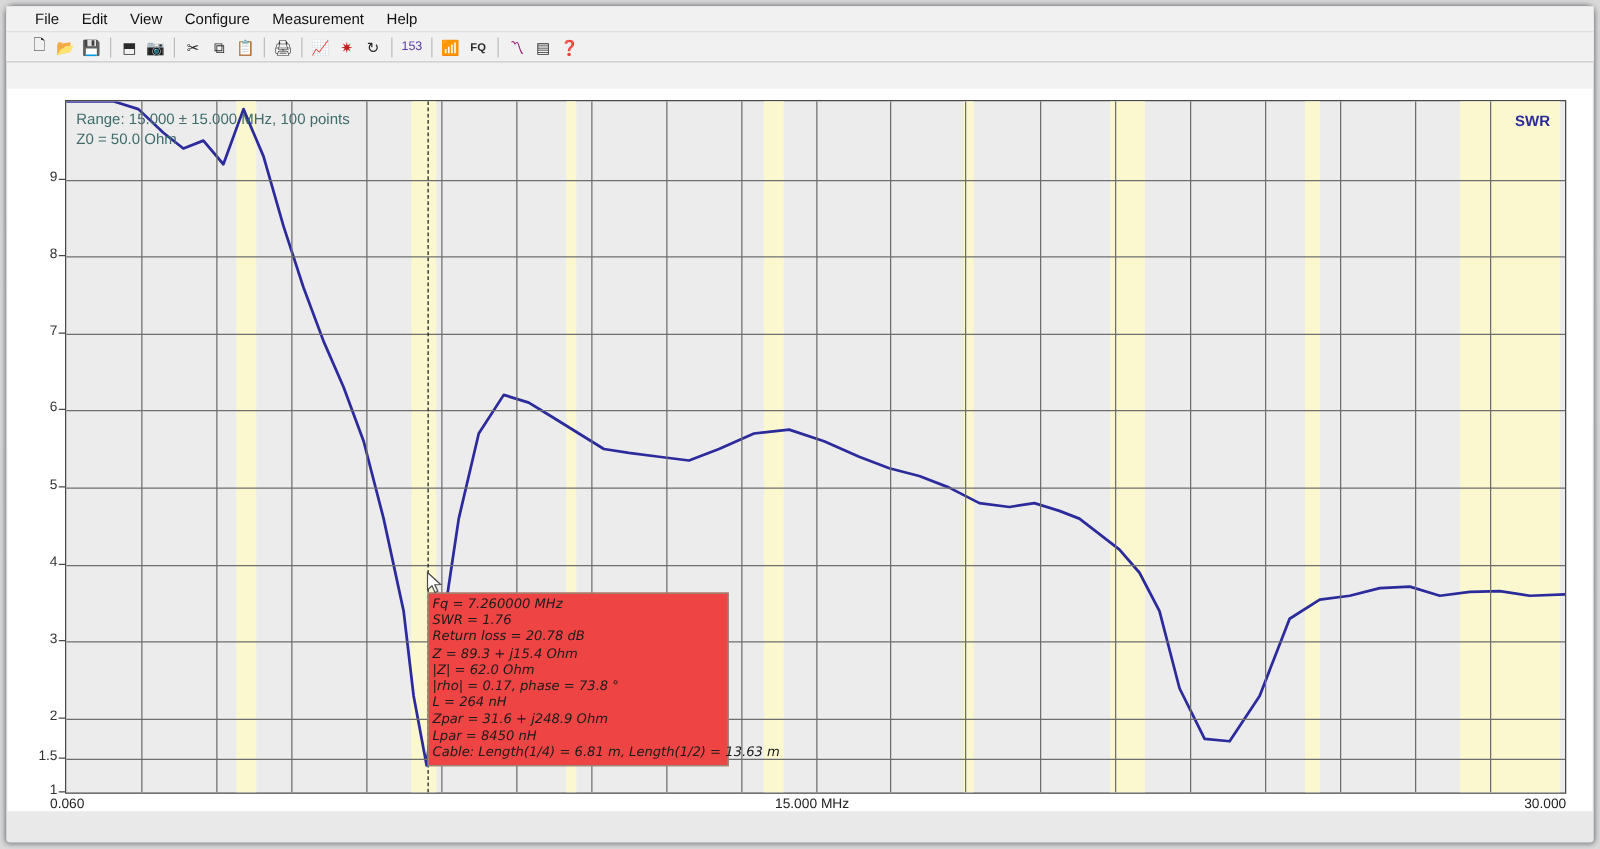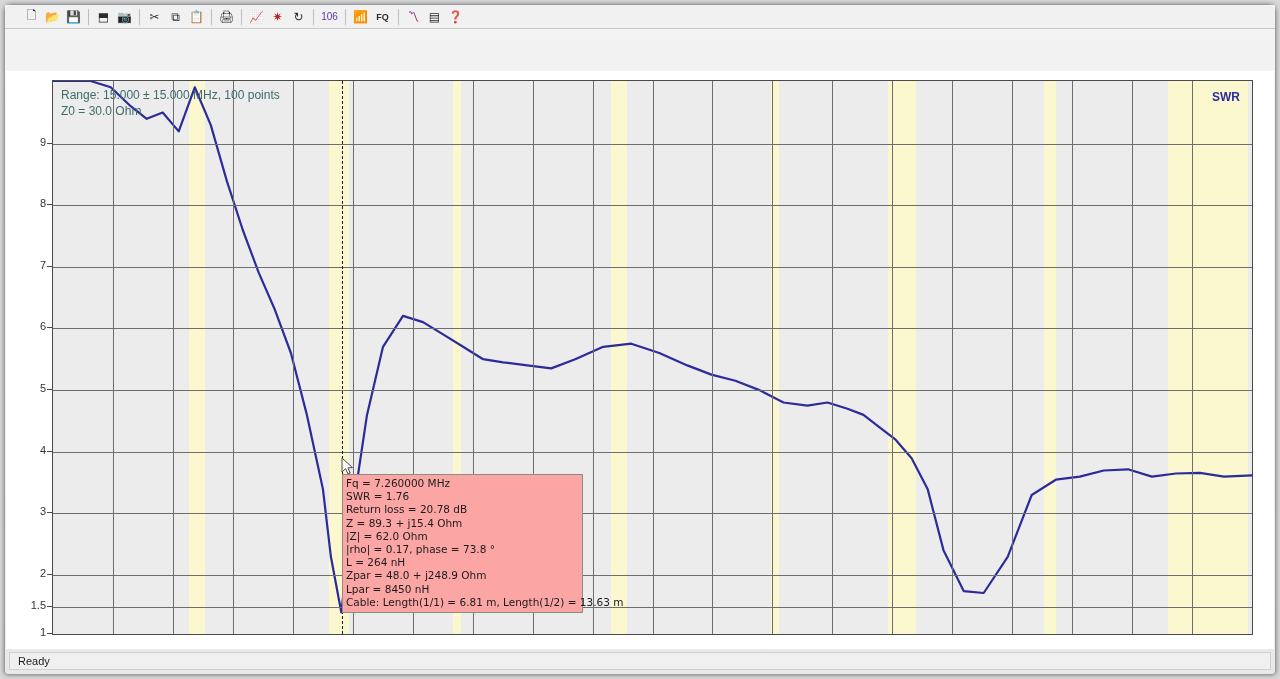--- a/index.html
+++ b/index.html
@@ -104,64 +104,73 @@
     position:absolute;left:46px;top:566px;width:1201px;height:16px;font-size:11px;color:#222;
   }
   #xaxis span{position:absolute;top:0;}
   #x-left{left:-12px;}
   #x-mid{left:568px;}
   #x-right{right:0px;}
 
   
   #tooltip{
     position:absolute;left:336px;top:403px;width:241px;
-    background:#fca5a5;border:1px solid #8d8d7a;
+    background:#ef4444;border:1px solid #8d8d7a;
     font-size:10.5px;color:#1b1b1b;line-height:13.2px;
     padding:2px 3px 3px 3px;box-sizing:border-box;
     font-family:"DejaVu Sans",sans-serif;
+    font-style:italic;
   }
   #tooltip div{white-space:nowrap;}
 
   
   #cursor{position:absolute;left:335px;top:386px;width:14px;height:20px;}
 
   
   #statusbar{
     position:absolute;left:4px;bottom:4px;width:1262px;height:18px;
     background:#f0f0f0;border:1px solid #cfcfcf;box-sizing:border-box;
     display:flex;align-items:center;padding-left:8px;
     font-size:11px;color:#1b1b1b;
   }
 </style>
 </head>
 <body>
 
 <div id="app-window">
 
 
+  <div id="menubar">
+    <div class="menu-item">File</div>
+    <div class="menu-item">Edit</div>
+    <div class="menu-item">View</div>
+    <div class="menu-item">Configure</div>
+    <div class="menu-item">Measurement</div>
+    <div class="menu-item">Help</div>
+  </div>
 
   <div id="toolbar">
       <div class="tool">🗋</div>
       <div class="tool">📂</div>
       <div class="tool">💾</div>
       <div class="tsep"></div>
       <div class="tool">⬒</div>
       <div class="tool">📷</div>
       <div class="tsep"></div>
       <div class="tool">✂</div>
       <div class="tool">⧉</div>
       <div class="tool">📋</div>
       <div class="tsep"></div>
       <div class="tool">🖨</div>
       <div class="tsep"></div>
       <div class="tool">📈</div>
       <div class="tool" style="color: rgb(192, 32, 32);">✷</div>
       <div class="tool">↻</div>
       <div class="tsep"></div>
-      <div class="tool" style="font-size: 10px; color: rgb(90, 58, 168); width: 23px;">106</div>
+      <div class="tool" style="font-size: 10px; color: rgb(90, 58, 168); width: 23px;">153</div>
       <div class="tsep"></div>
       <div class="tool" style="color: rgb(200, 160, 0);">📶</div>
       <div class="tool" style="font-size: 9px; font-weight: bold; width: 23px;">FQ</div>
       <div class="tsep"></div>
       <div class="tool" style="color: rgb(155, 43, 122);">〽</div>
       <div class="tool">▤</div>
       <div class="tool" style="color: rgb(192, 128, 0);">❓</div>
     </div>
 
   <div id="chart-area">
@@ -174,21 +183,21 @@
         <div class="band" style="left: 558.252px; width: 16.0187px;"></div>
         <div class="band" style="left: 400.067px; width: 8.00935px;"></div>
         <div class="band" style="left: 275.922px; width: 20.0234px;"></div>
         <div class="band" style="left: 135.759px; width: 16.0187px;"></div>
 
       <svg id="plot-svg" width="1199" height="553" style="position:absolute;left:0;top:0;">
           <path d="M0.0,0.0 L17.6,0.0 L37.6,0.0 L57.7,6.3 L77.7,25.2 L93.7,37.8 L109.7,31.5 L125.7,50.4 L141.8,6.3 L157.8,44.1 L173.8,99.9 L189.8,149.0 L205.8,191.9 L221.9,228.8 L237.9,272.0 L253.9,333.9 L269.9,407.9 L277.9,475.8 L288.3,531.3 L293.9,482.0 L302.0,414.0 L314.0,333.9 L330.0,265.8 L350.0,234.9 L370.0,241.1 L390.1,253.4 L410.1,265.8 L430.1,278.2 L450.1,281.3 L474.2,284.4 L498.2,287.4 L522.2,278.2 L550.2,265.8 L578.3,262.7 L606.3,272.0 L634.3,284.4 L658.4,293.6 L682.4,299.8 L706.4,309.1 L730.5,321.5 L754.5,324.6 L774.5,321.5 L794.5,327.7 L810.5,333.9 L826.6,346.3 L842.6,358.7 L858.6,377.2 L874.6,407.9 L890.6,469.6 L910.7,510.1 L930.7,512.0 L954.7,475.8 L978.7,414.0 L1002.8,398.7 L1026.8,395.6 L1050.8,389.5 L1074.9,388.3 L1098.9,395.6 L1122.9,392.5 L1146.9,391.9 L1171.0,395.6 L1199.0,394.4" fill="none" stroke="#2b2b9c" stroke-width="2.2" stroke-linejoin="round" stroke-linecap="round"></path>
         </svg>
       <div id="range-info">
         <div>Range: 15.000 ± 15.000 MHz, 100 points</div>
-        <div>Z0 = 30.0 Ohm</div>
+        <div>Z0 = 50.0 Ohm</div>
       </div>
       <div id="swr-label">SWR</div>
     <div class="vgrid" style="left: 60px;"></div>
         <div class="vgrid" style="left: 120px;"></div>
         <div class="vgrid" style="left: 180px;"></div>
         <div class="vgrid" style="left: 240px;"></div>
         <div class="vgrid" style="left: 300px;"></div>
         <div class="vgrid" style="left: 360px;"></div>
         <div class="vgrid" style="left: 420px;"></div>
         <div class="vgrid" style="left: 480px;"></div>
@@ -231,35 +240,37 @@
         <div style="position: absolute; left: 4px; width: 36px; text-align: right; font-size: 11px; color: rgb(51, 51, 51); top: 434.446px;">3</div>
         <div style="position: absolute; width: 5px; height: 1px; background: rgb(74, 74, 74); left: 41px; top: 441.446px;"></div>
         <div style="position: absolute; left: 4px; width: 36px; text-align: right; font-size: 11px; color: rgb(51, 51, 51); top: 496.382px;">2</div>
         <div style="position: absolute; width: 5px; height: 1px; background: rgb(74, 74, 74); left: 41px; top: 503.382px;"></div>
         <div style="position: absolute; left: 4px; width: 36px; text-align: right; font-size: 11px; color: rgb(51, 51, 51); top: 527.903px;">1.5</div>
         <div style="position: absolute; width: 5px; height: 1px; background: rgb(74, 74, 74); left: 41px; top: 534.903px;"></div>
         <div style="position: absolute; left: 4px; width: 36px; text-align: right; font-size: 11px; color: rgb(51, 51, 51); top: 555px;">1</div>
         <div style="position: absolute; width: 5px; height: 1px; background: rgb(74, 74, 74); left: 41px; top: 562px;"></div>
       </div>
 
+    <div id="xaxis">
+      <span id="x-left">0.060</span>
+      <span id="x-mid">15.000 MHz</span>
+      <span id="x-right">30.000</span>
+    </div>
 
     <div id="tooltip">
         <div>Fq = 7.260000 MHz</div>
         <div>SWR = 1.76</div>
         <div>Return loss = 20.78 dB</div>
         <div>Z = 89.3 + j15.4 Ohm</div>
         <div>|Z| = 62.0 Ohm</div>
         <div>|rho| = 0.17, phase = 73.8 °</div>
         <div>L = 264 nH</div>
-        <div>Zpar = 48.0 + j248.9 Ohm</div>
+        <div>Zpar = 31.6 + j248.9 Ohm</div>
         <div>Lpar = 8450 nH</div>
-        <div>Cable: Length(1/1) = 6.81 m, Length(1/2) = 13.63 m</div>
+        <div>Cable: Length(1/4) = 6.81 m, Length(1/2) = 13.63 m</div>
       </div>
 
     <svg id="cursor" viewBox="0 0 14 20">
       <path d="M1,1 L1,15 L4.6,11.6 L7,17 L9.2,16 L6.9,10.8 L11.5,10.6 Z" fill="#ffffff" stroke="#4a4a4a" stroke-width="1"></path>
     </svg>
   </div>
 
-  <div id="statusbar">
-    <span>Ready</span>
-  </div>
 </div>
 
 </body></html>

